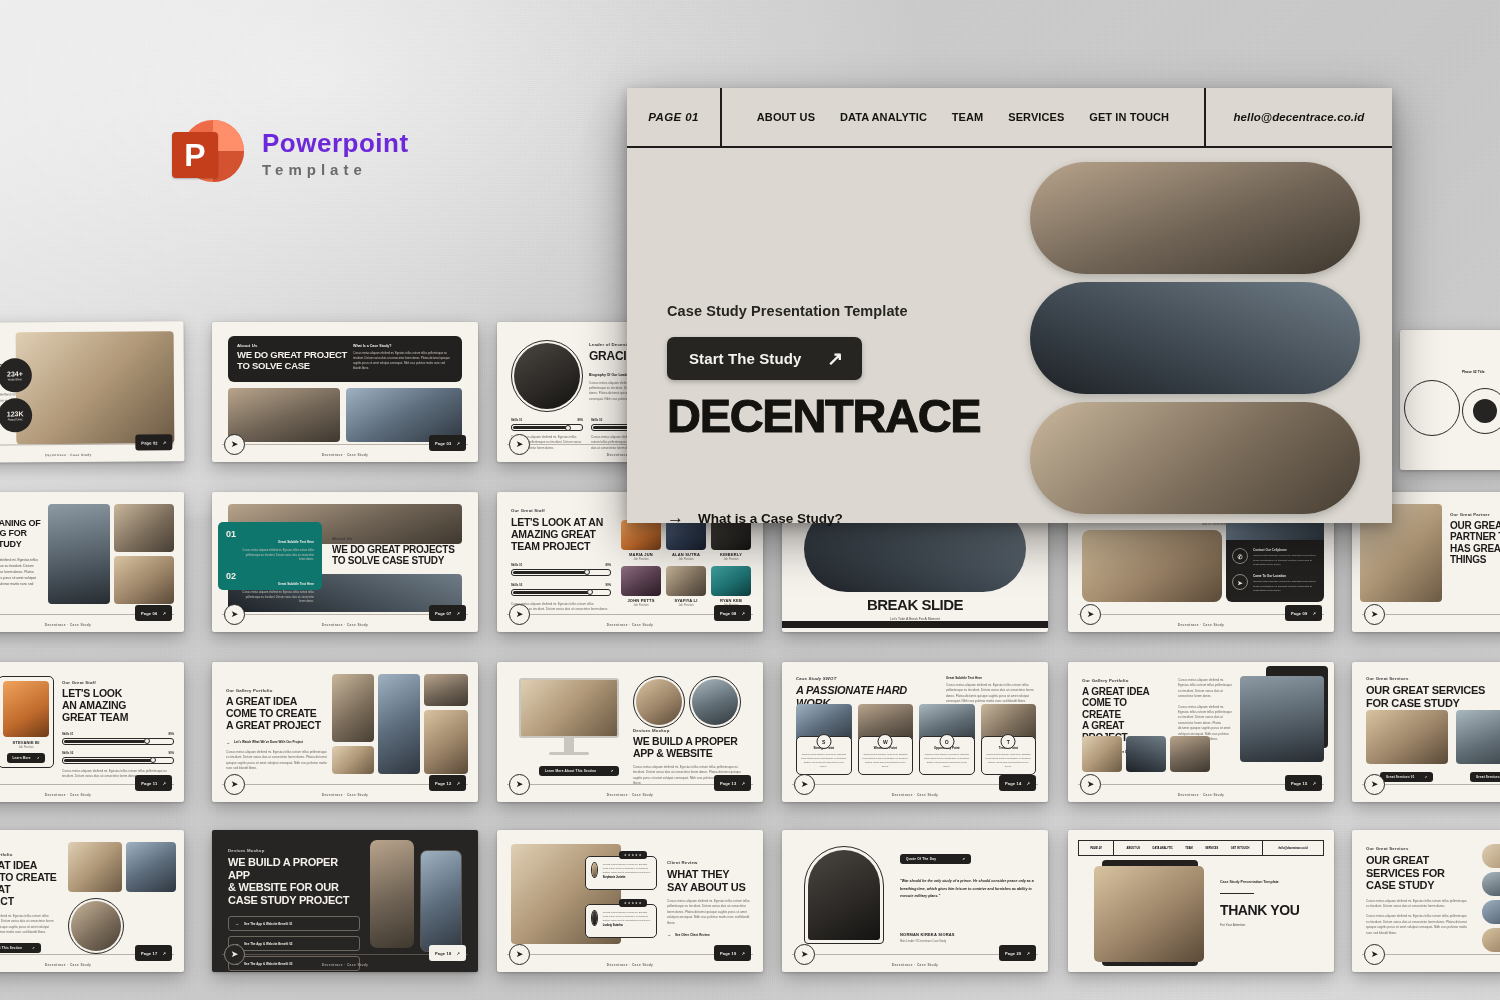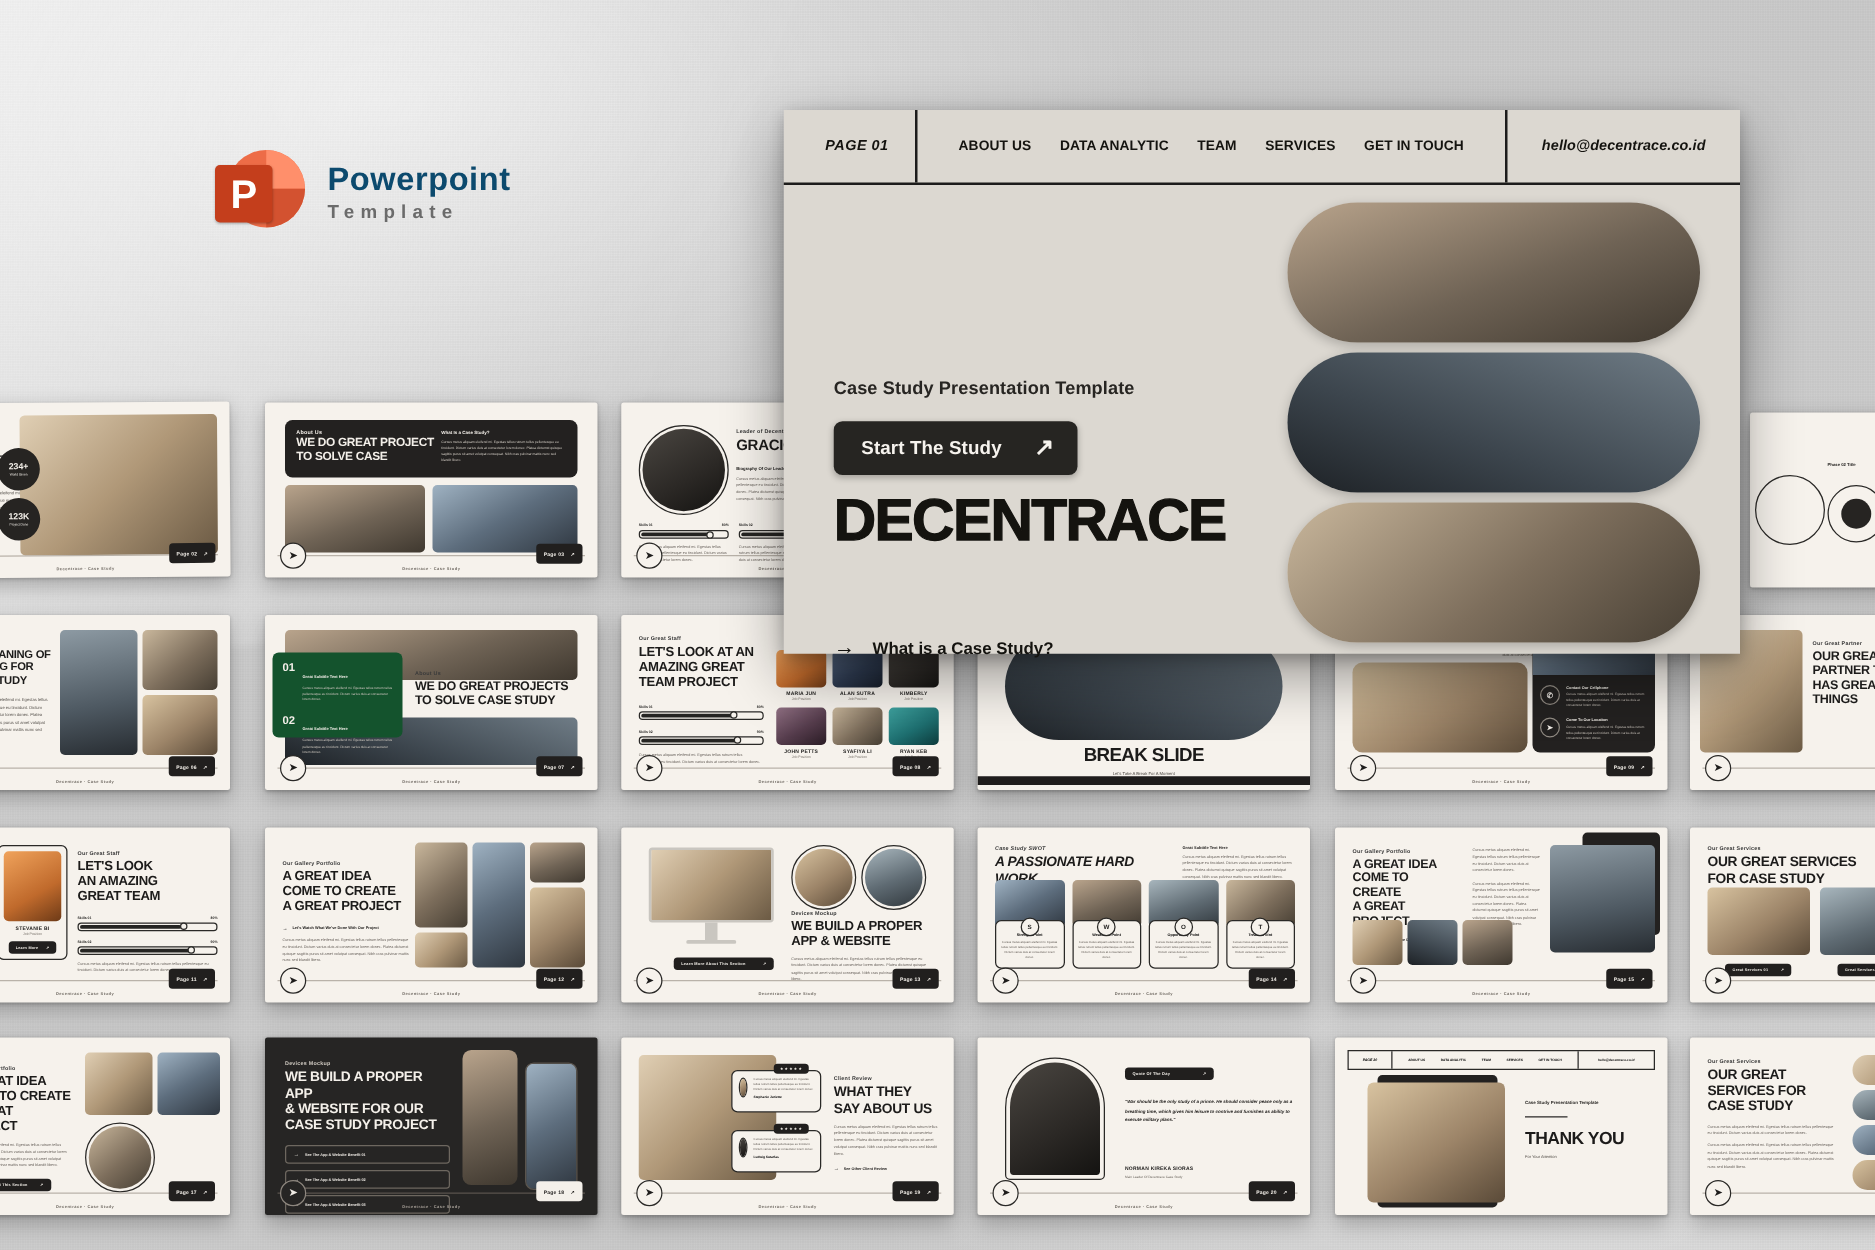--- a/index.html
+++ b/index.html
@@ -45,21 +45,21 @@
     content:"";position:absolute;left:50%;top:50%;width:50%;height:50%;
     background:#d35230;
   }
   .ppt-square{
     position:absolute;left:0;top:14px;width:46px;height:46px;border-radius:4px;
     background:#c43e1c;display:flex;align-items:center;justify-content:center;
     box-shadow:0 1px 2px rgba(0,0,0,.25);
   }
   .ppt-square span{color:#fff;font-size:32px;font-weight:bold;line-height:1;font-family:"Liberation Sans",sans-serif;}
   .ppt-text .l1{
-    font-size:26px;font-weight:bold;color:#0c4a6e;letter-spacing:.5px;line-height:1.05;
+    font-size:26px;font-weight:bold;color:#6d28d9;letter-spacing:.5px;line-height:1.05;
   }
   .ppt-text .l2{
     font-size:15px;font-weight:bold;color:#6b6b6b;letter-spacing:5px;margin-top:3px;
   }
 
   
   .slide{
     position:absolute;background:#f6f2ec;overflow:hidden;
     box-shadow:0 6px 18px rgba(0,0,0,.26), 0 1px 3px rgba(0,0,0,.22);
     border-radius:2px;
@@ -131,21 +131,21 @@
     position:absolute;left:627px;top:88px;width:765px;height:435px;background:#dcd8d1;
     box-shadow:0 18px 46px rgba(0,0,0,.40), 0 4px 12px rgba(0,0,0,.25);
   }
   #hero-nav{
     position:absolute;left:0;right:0;top:0;height:58px;border-bottom:2.5px solid #1d1c1b;
     display:flex;align-items:stretch;
   }
   .nav-page{
     width:93px;display:flex;align-items:center;justify-content:center;
     border-right:2.5px solid #1d1c1b;
-    font-size:11.5px;font-weight:900;font-style:italic;color:#14130f;letter-spacing:.4px;margin-left:12px;
+    font-size:11.5px;font-weight:900;font-style:italic;color:#14130f;letter-spacing:.4px;
   }
   .nav-links{
     flex:1;display:flex;align-items:center;justify-content:space-evenly;padding:0 10px;
     border-right:2.5px solid #1d1c1b;
   }
   .nav-links a{
     font-size:11px;font-weight:900;color:#14130f;letter-spacing:.1px;text-decoration:none;white-space:nowrap;
   }
   .nav-mail{
     width:186px;display:flex;align-items:center;justify-content:center;
@@ -323,21 +323,21 @@
       </div>
       <div class="t-brand">Decentrace · Case Study</div>
     </div>
   </div>
 </div>
 
 <div class="slide" style="left:212px;top:492px;width:266px;height:140px;">
   <div class="thumb-inner">
     <div class="t-img ph-a" style="position:absolute;left:16px;top:12px;right:16px;height:40px;"></div>
     <div class="t-img ph-f" style="position:absolute;left:16px;top:82px;right:16px;height:38px;"></div>
-    <div style="position:absolute;left:6px;top:30px;width:104px;height:68px;background:#14532d;border-radius:5px;padding:7px 8px;box-sizing:border-box;">
+    <div style="position:absolute;left:6px;top:30px;width:104px;height:68px;background:#0f766e;border-radius:5px;padding:7px 8px;box-sizing:border-box;text-align:right;">
       <div style="display:flex;gap:6px;">
         <span style="font-size:9px;font-weight:900;color:#f3efe9;">01</span>
         <span>
           <span style="font-size:3.2px;font-weight:800;color:#f3efe9;">Great Subtitle Text Here</span>
           <span style="display:block;font-size:2.6px;color:#c6c0b8;line-height:1.8;margin-top:2px;">Cursus metus aliquam eleifend mi. Egestas tellus rutrum tellus pellentesque eu tincidunt. Dictum varius duis at consectetur lorem donec.</span>
         </span>
       </div>
       <div style="display:flex;gap:6px;margin-top:8px;">
         <span style="font-size:9px;font-weight:900;color:#f3efe9;">02</span>
         <span>

